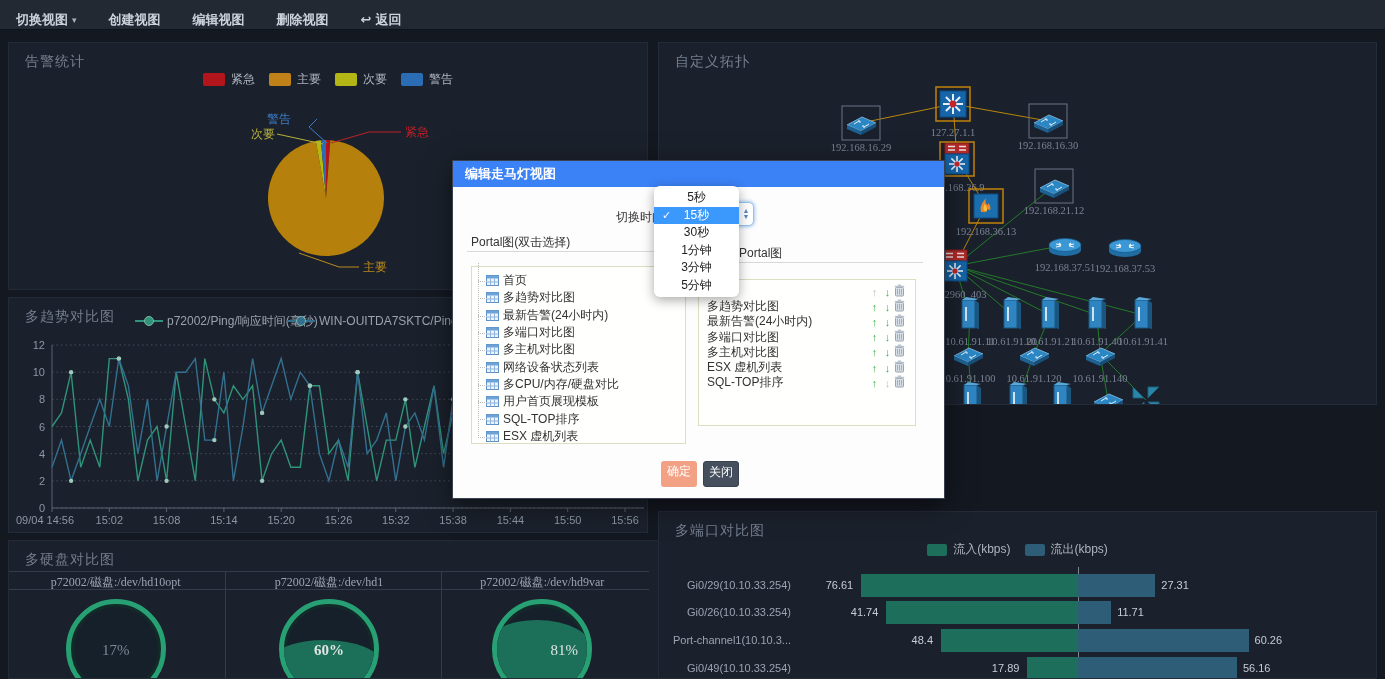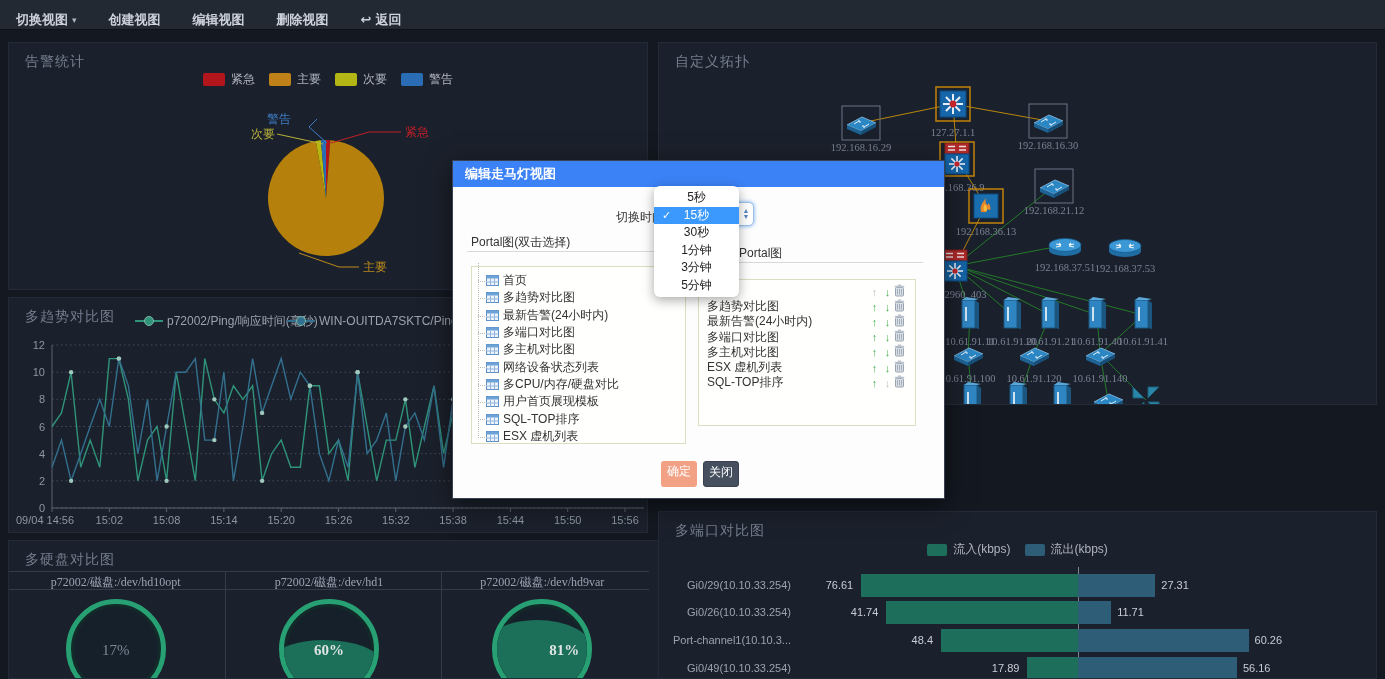--- a/index.html
+++ b/index.html
@@ -412,21 +412,21 @@
         <div class="gauge-pct" style="color: rgb(125, 134, 148); font-weight: normal;">17%</div>
       </div>
       <div class="disk-col-title" style="left: 213.333px; width: 213.333px;">p72002/磁盘:/dev/hd1</div>
       <div class="gauge" style="left: 270px; top: 58px;">
         <div class="gauge-fill" style="height: 57.6px;"></div>
         <div class="gauge-pct" style="color: rgb(223, 229, 228); font-weight: bold;">60%</div>
       </div>
       <div class="disk-col-title" style="left: 426.667px; width: 213.333px;">p72002/磁盘:/dev/hd9var</div>
       <div class="gauge" style="left: 483.333px; top: 58px;">
         <div class="gauge-fill" style="height: 77.76px;"></div>
-        <div class="gauge-pct" style="color: rgb(223, 229, 228); font-weight: bold; padding-left: 44px;">81%</div>
+        <div class="gauge-pct" style="color: rgb(223, 229, 228); font-weight: normal; padding-left: 44px;">81%</div>
       </div>
     </div>
 </div>
 
 <div class="panel" id="panel-ports">
   <div class="p-title">多端口对比图</div>
   <div class="legend-row" style="top:29px;" id="ports-legend">
       <div class="leg-item">
         <div class="leg-sq" style="background: rgb(30, 110, 92);"></div>
         <div>流入(kbps)</div>

